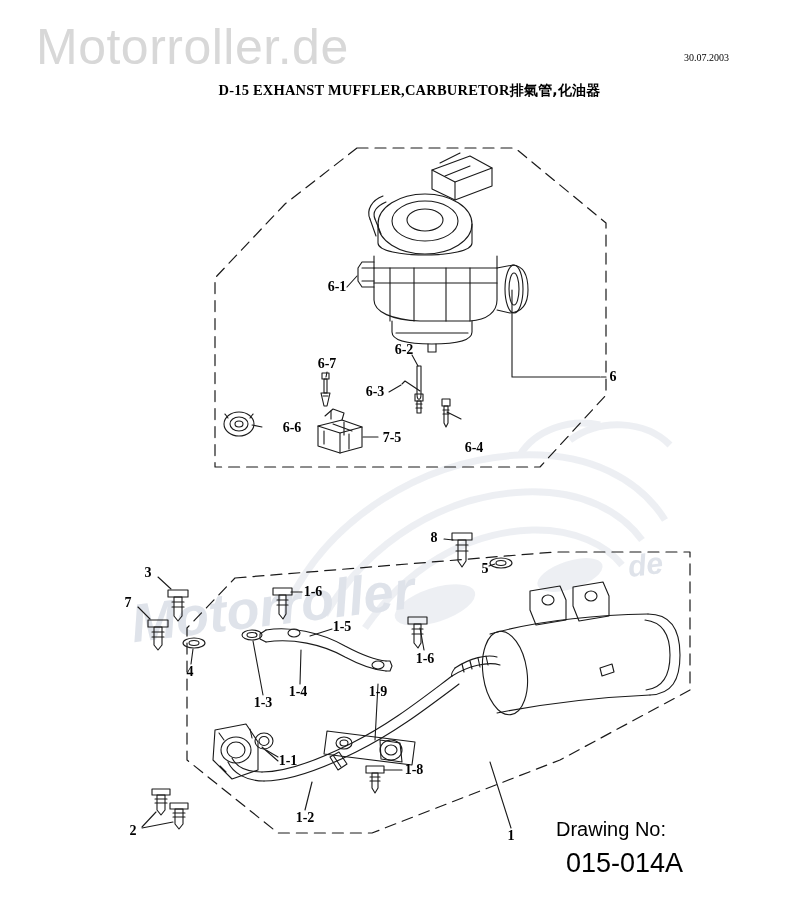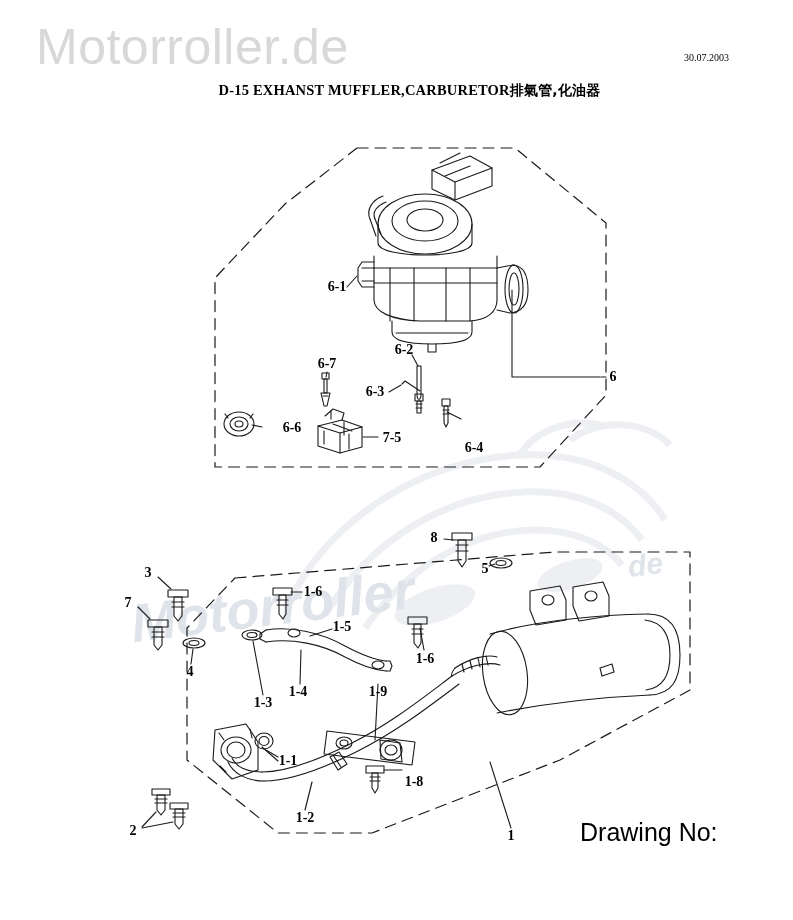--- a/index.html
+++ b/index.html
@@ -79,23 +79,23 @@
     font-size: 14.5px;
     font-weight: bold;
     font-family: "Liberation Serif", serif;
     letter-spacing: 0.2px;
     padding-left: 26px;
   }
   #title .cjk { font-family: "DejaVu Sans", sans-serif; font-size: 14px; }
 
   #drawing-label {
     position: absolute;
-    left: 580px;
+    left: 556px;
     top: 818px;
-    font-size: 25px;
+    font-size: 20px;
     font-family: "Liberation Sans", sans-serif;
   }
   #drawing-no {
     position: absolute;
     left: 566px;
     top: 848px;
     font-size: 27px;
     font-family: "Liberation Sans", sans-serif;
   }
   
@@ -393,21 +393,22 @@
       <div class="callout" style="left: 148px; top: 573px;">3</div>
       <div class="callout" style="left: 313px; top: 592px;">1-6</div>
       <div class="callout" style="left: 128px; top: 603px;">7</div>
       <div class="callout" style="left: 342px; top: 627px;">1-5</div>
       <div class="callout" style="left: 425px; top: 659px;">1-6</div>
       <div class="callout" style="left: 190px; top: 672px;">4</div>
       <div class="callout" style="left: 298px; top: 692px;">1-4</div>
       <div class="callout" style="left: 378px; top: 692px;">1-9</div>
       <div class="callout" style="left: 263px; top: 703px;">1-3</div>
       <div class="callout" style="left: 288px; top: 761px;">1-1</div>
-      <div class="callout" style="left: 414px; top: 770px; margin-top: 12px;">1-8</div>
+      <div class="callout" style="left: 414px; top: 770px;">1-8</div>
       <div class="callout" style="left: 305px; top: 818px;">1-2</div>
       <div class="callout" style="left: 133px; top: 831px;">2</div>
       <div class="callout" style="left: 511px; top: 836px;">1</div>
     </div>
 
   <div id="drawing-label">Drawing No:</div>
+  <div id="drawing-no">015-014A</div>
 
 </div>
 
 </body></html>

